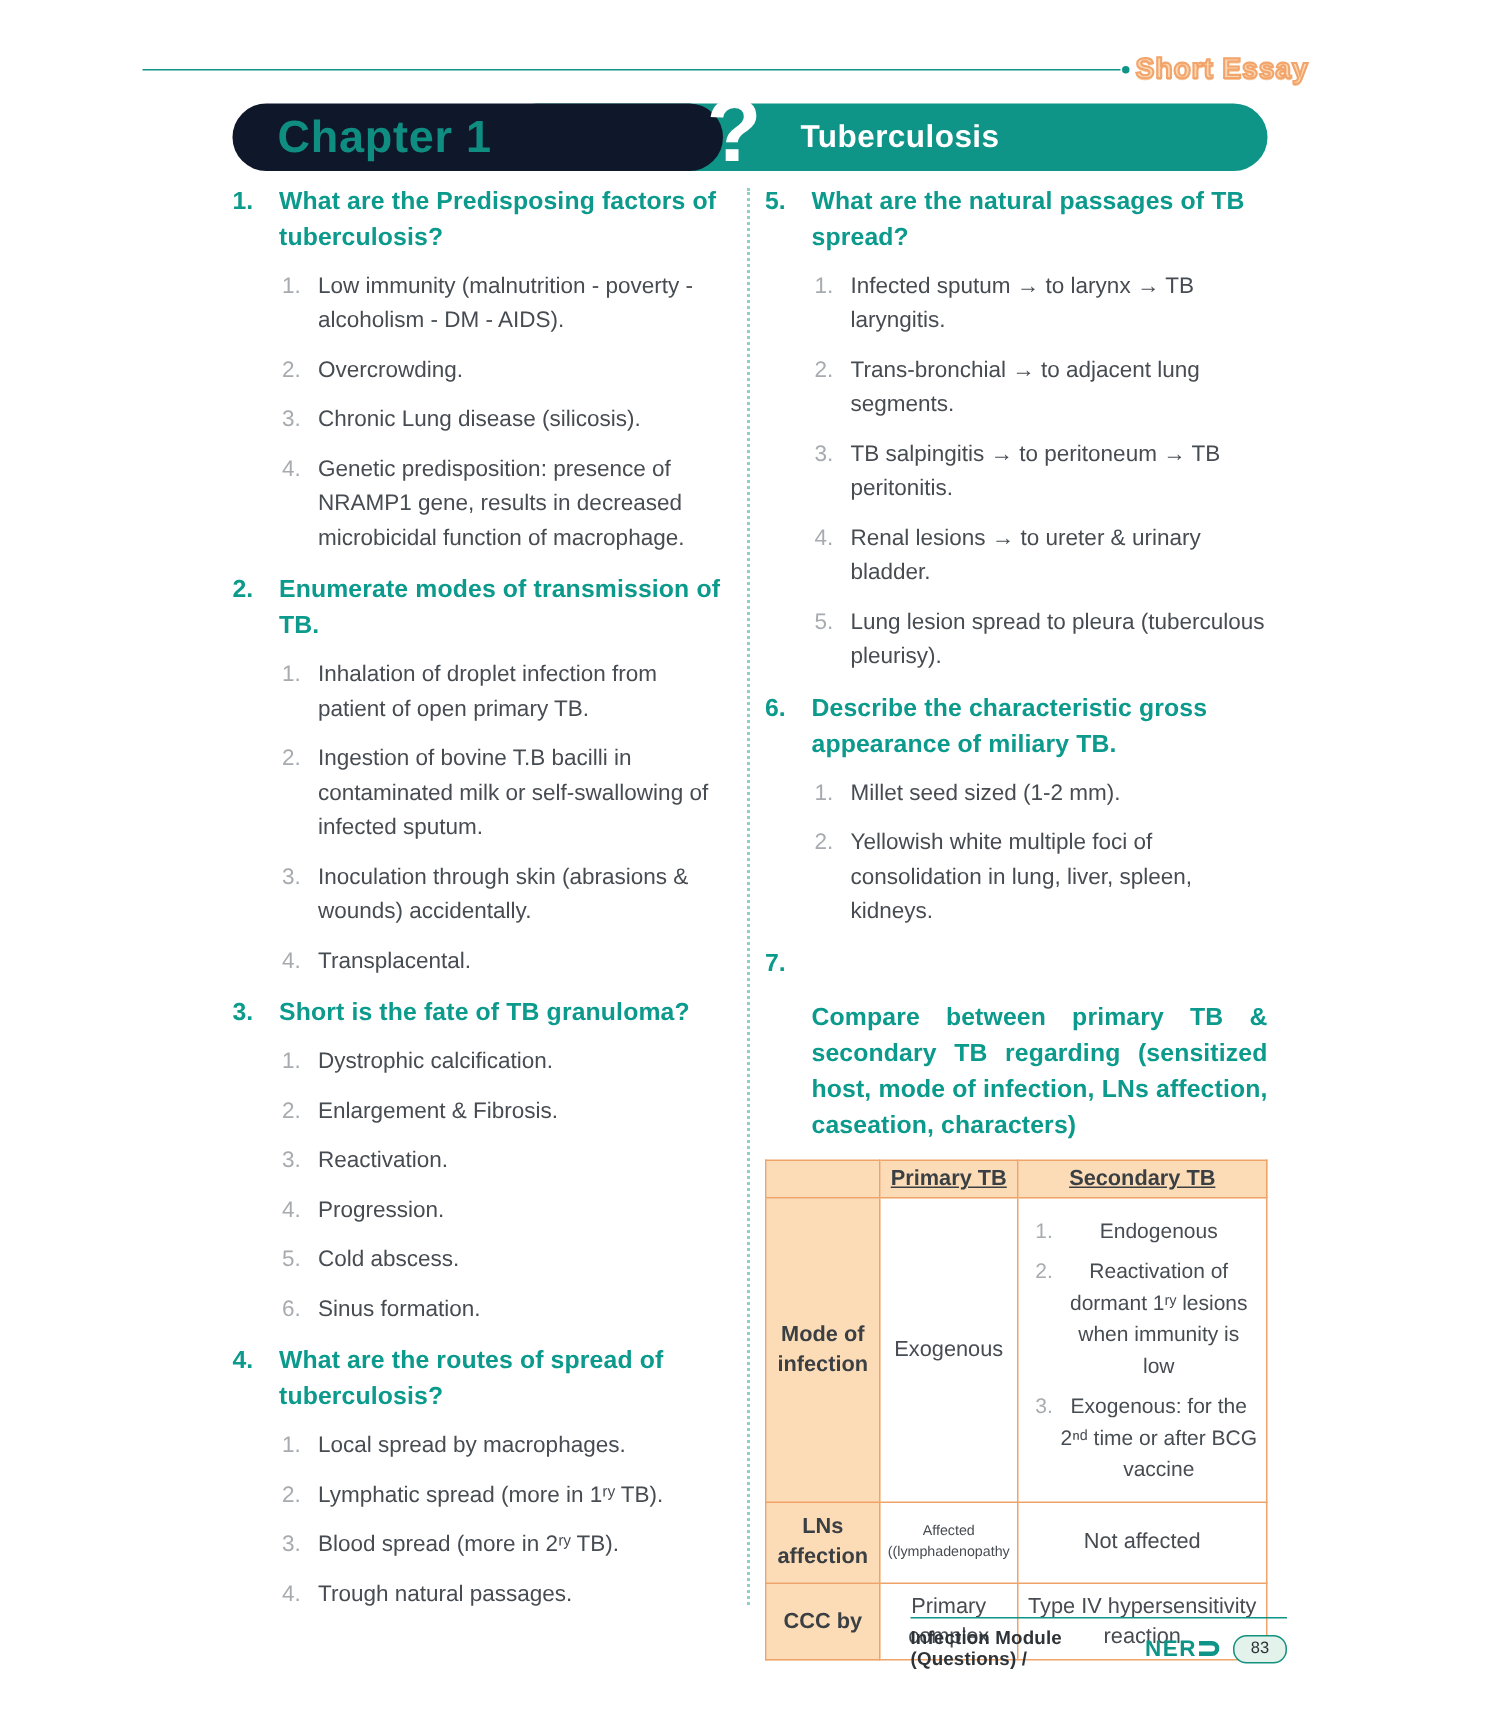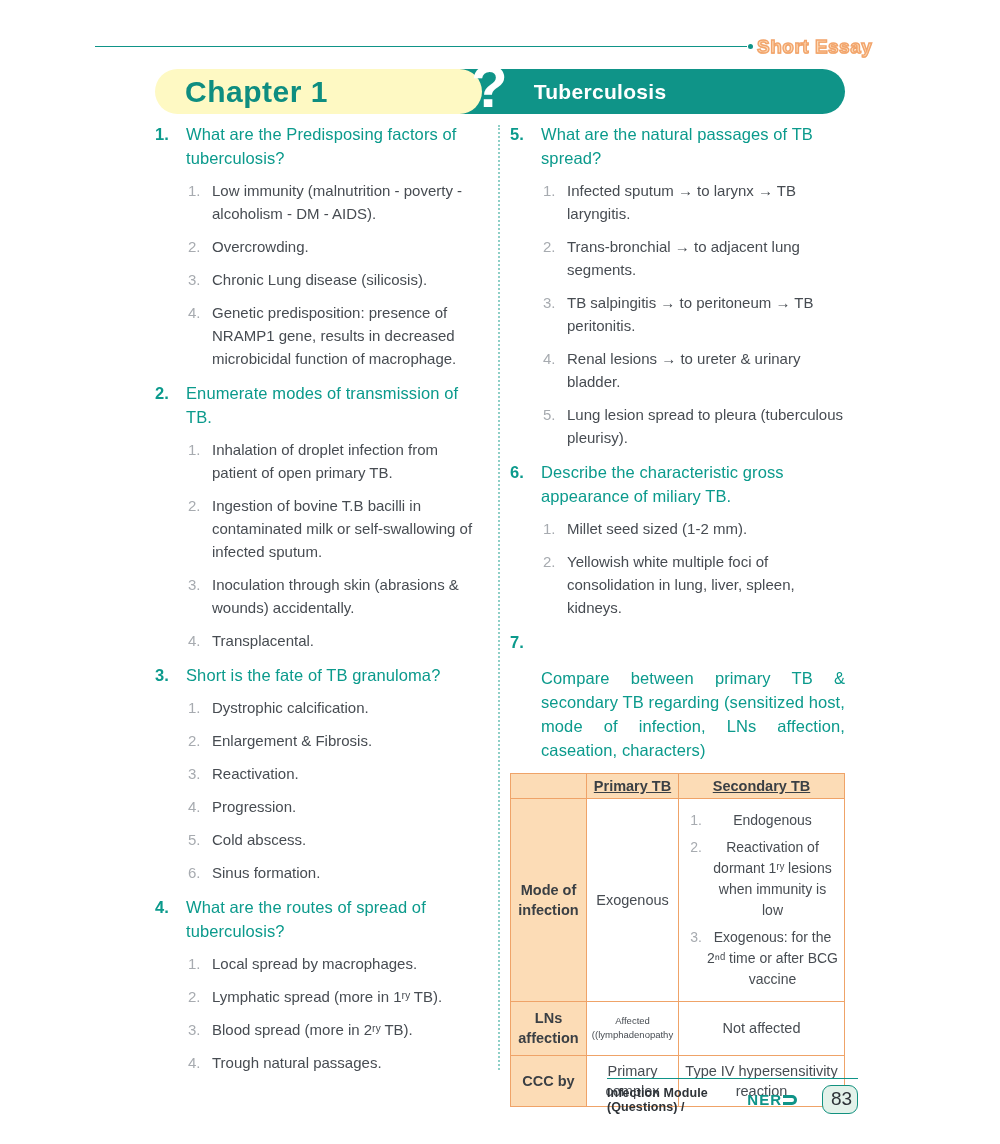--- a/index.html
+++ b/index.html
@@ -12,42 +12,42 @@
   .top-rule { position:absolute; top:46px; left:95px; width:652px; border-top:1.6px solid #0F9488; }
   .top-rule::after { content:""; position:absolute; right:-6px; top:-3.5px; width:5px; height:5px; border-radius:50%; background:#0F9488; }
   .short-essay {
     position:absolute; top:36px; left:757px; font-size:19px; font-weight:800; letter-spacing:.5px;
     color:#FCD9B5; -webkit-text-stroke:1.4px #F2A46B; text-shadow:0 1px 0 #f6c79a;
   }
   
   .banner { position:absolute; top:69px; left:155px; width:690px; height:45px; }
   .banner-teal { position:absolute; left:180px; right:0; top:0; bottom:0; background:#0F9488; border-radius:24px; }
   .banner-yellow {
-    position:absolute; left:0; top:0; bottom:0; width:327px; background:#fef9c3; border-radius:24px;
+    position:absolute; left:0; top:0; bottom:0; width:327px; background:#0f172a; border-radius:24px;
     display:flex; align-items:center; padding-left:30px;
   }
   .chapter-label { font-size:30px; font-weight:800; color:#0E8D80; letter-spacing:.5px; }
   .banner-qmark {
     position:absolute; left:316px; top:-12px; font-size:60px; font-weight:800; color:#ffffff; line-height:1;
     z-index:3;
   }
   .banner-title {
     position:absolute; left:235px; width:420px; top:0; bottom:0; color:#ffffff; font-weight:700;
     font-size:21px; text-align:center; line-height:45px; letter-spacing:.3px; z-index:2;
   }
   
   .col { position:absolute; top:122px; }
   .col-left  { left:155px; width:332px; }
   .col-right { left:510px; width:335px; }
   .divider { position:absolute; left:498px; top:125px; height:945px; border-left:2px dotted #8ECFC7; }
 
   .q-block { margin-bottom:11px; }
   .q-head { display:flex; margin-bottom:9px; }
   .q-num  { flex:0 0 31px; font-size:16.5px; font-weight:800; color:#0B9A8C; line-height:24px; }
-  .q-title{ flex:1; font-size:16.5px; font-weight:400; color:#0B9A8C; line-height:24px; letter-spacing:.1px; }
+  .q-title{ flex:1; font-size:16.5px; font-weight:700; color:#0B9A8C; line-height:24px; letter-spacing:.1px; }
   .q-title.justify { text-align:justify;margin-top:36px; }
   .answers { margin-left:33px; }
   .a-item { display:flex; margin-bottom:10px; }
   .a-num  { flex:0 0 24px; font-size:15px; color:#A7ABB0; line-height:23px; }
   .a-text { flex:1; font-size:15px; color:#474C52; line-height:23px; }
 
   
   table.cmp { border-collapse:collapse; width:335px; margin-top:4px; }
   table.cmp th, table.cmp td { border:1.4px solid #EFA368; }
   table.cmp thead th { background:#FCDCB6; font-size:14.5px; font-weight:700; color:#3A3F44; padding:4px 2px; text-align:center;text-decoration:underline; }
@@ -62,22 +62,22 @@
 
   
   .footer {
     position:absolute; top:1078px; left:607px; width:251px; border-top:1.6px solid #0F9488;
     padding-top:6px; display:flex; align-items:center;
   }
   .footer-text { font-size:12.5px; font-weight:700; color:#2E3338; letter-spacing:.1px; }
   .brand { display:inline-flex; align-items:center; margin-left:5px; font-size:15px; font-weight:800; color:#0F9488; letter-spacing:1px; }
   .brand-d { display:inline-block; width:14px; height:10px; border:3.5px solid #0F9488; border-left:none; border-radius:0 6px 6px 0; margin-left:1px; }
   .page-badge {
-    margin-left:25px; min-width:36px; text-align:center; padding:2px 8px 3px; background:#E3F2EA;
-    border:1.6px solid #12917F; border-radius:9px; font-size:19px; color:#2E3338;
+    margin-left:9px; min-width:36px; text-align:center; padding:2px 8px 3px; background:#E3F2EA;
+    border:1.6px solid #12917F; border-radius:9px; font-size:11px; color:#2E3338;
   }
 </style>
 </head>
 <body>
 
 <div class="page">
 
   <div class="top-rule"></div>
   <div class="short-essay">Short Essay</div>
 

